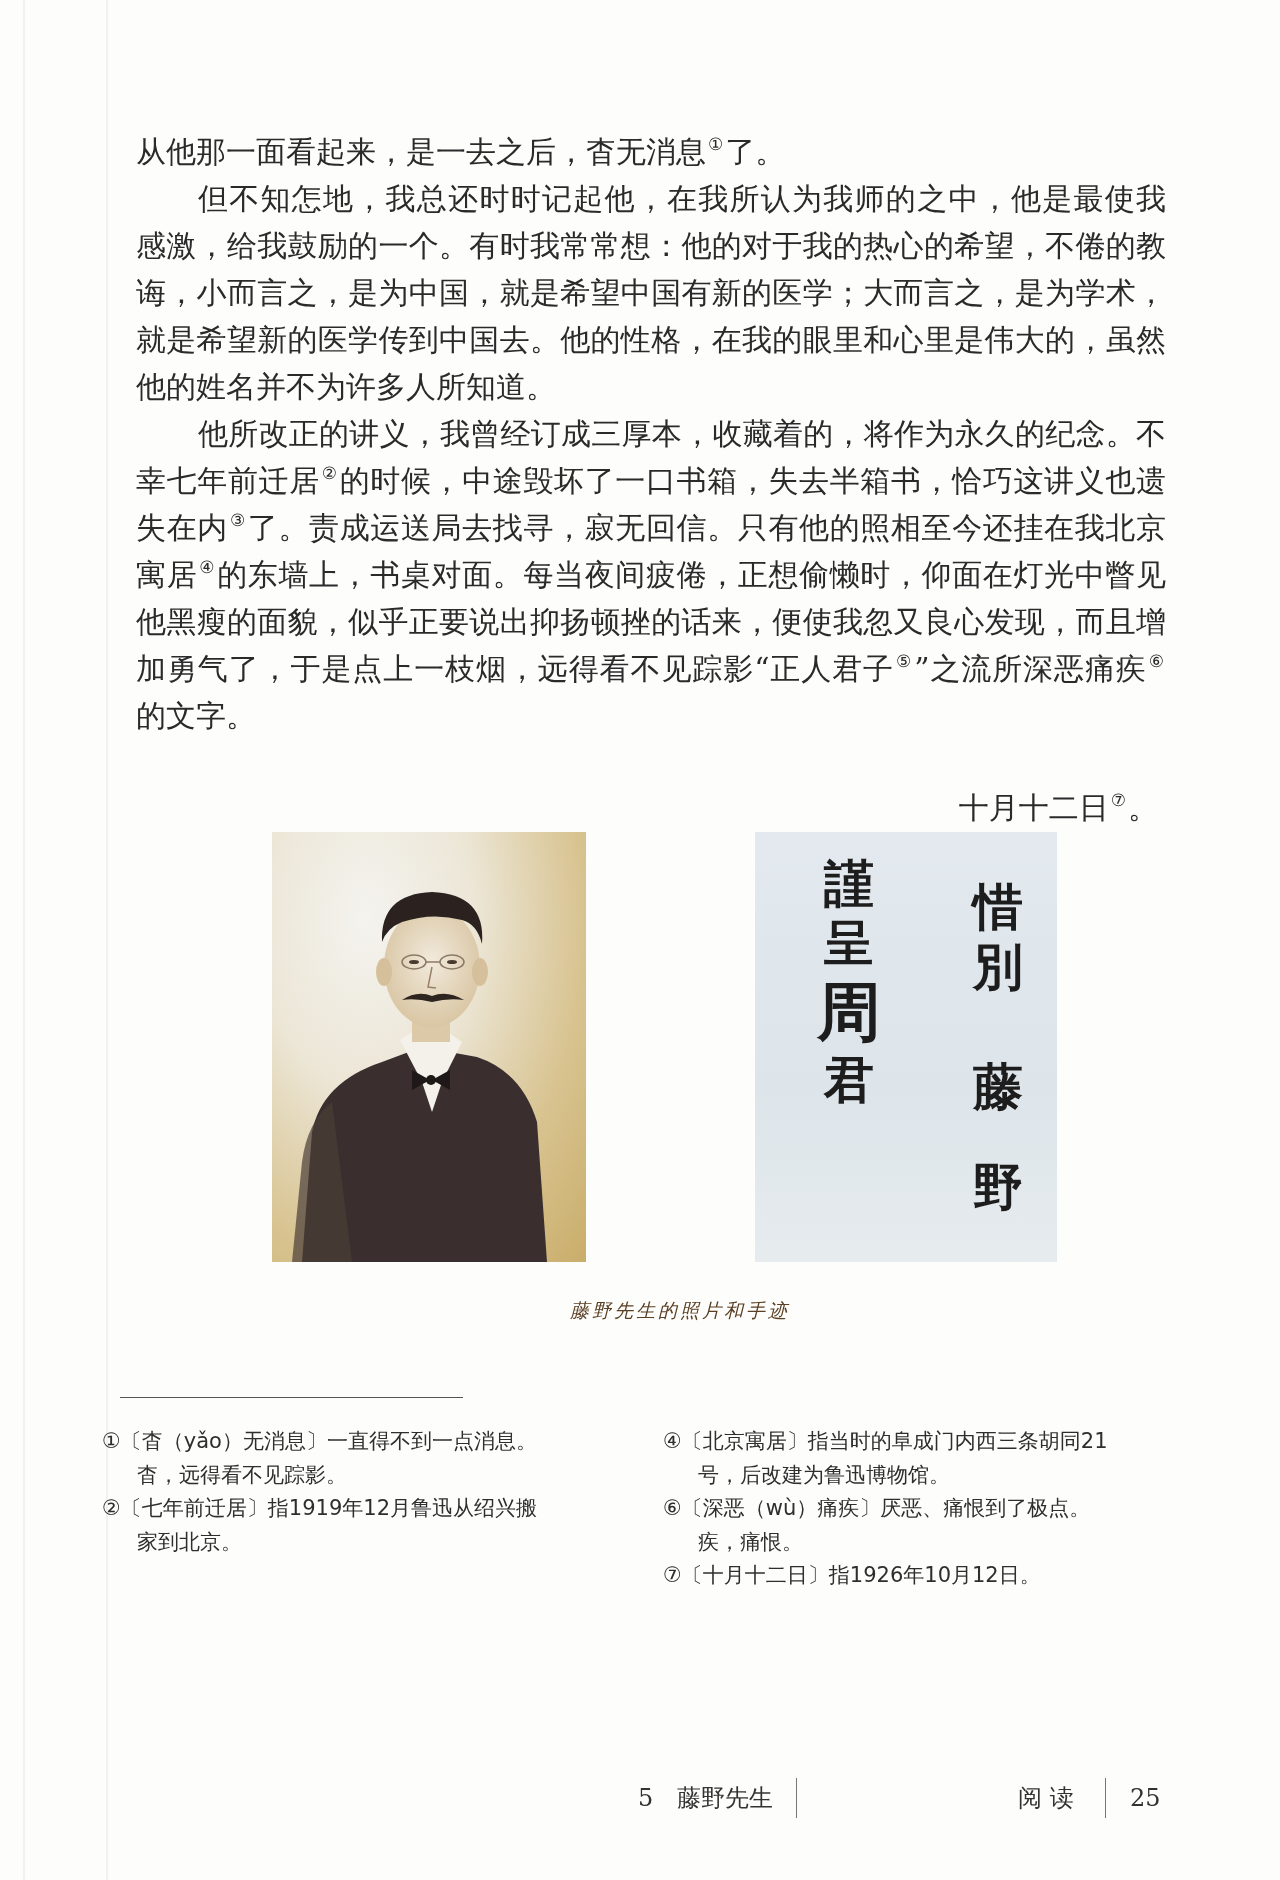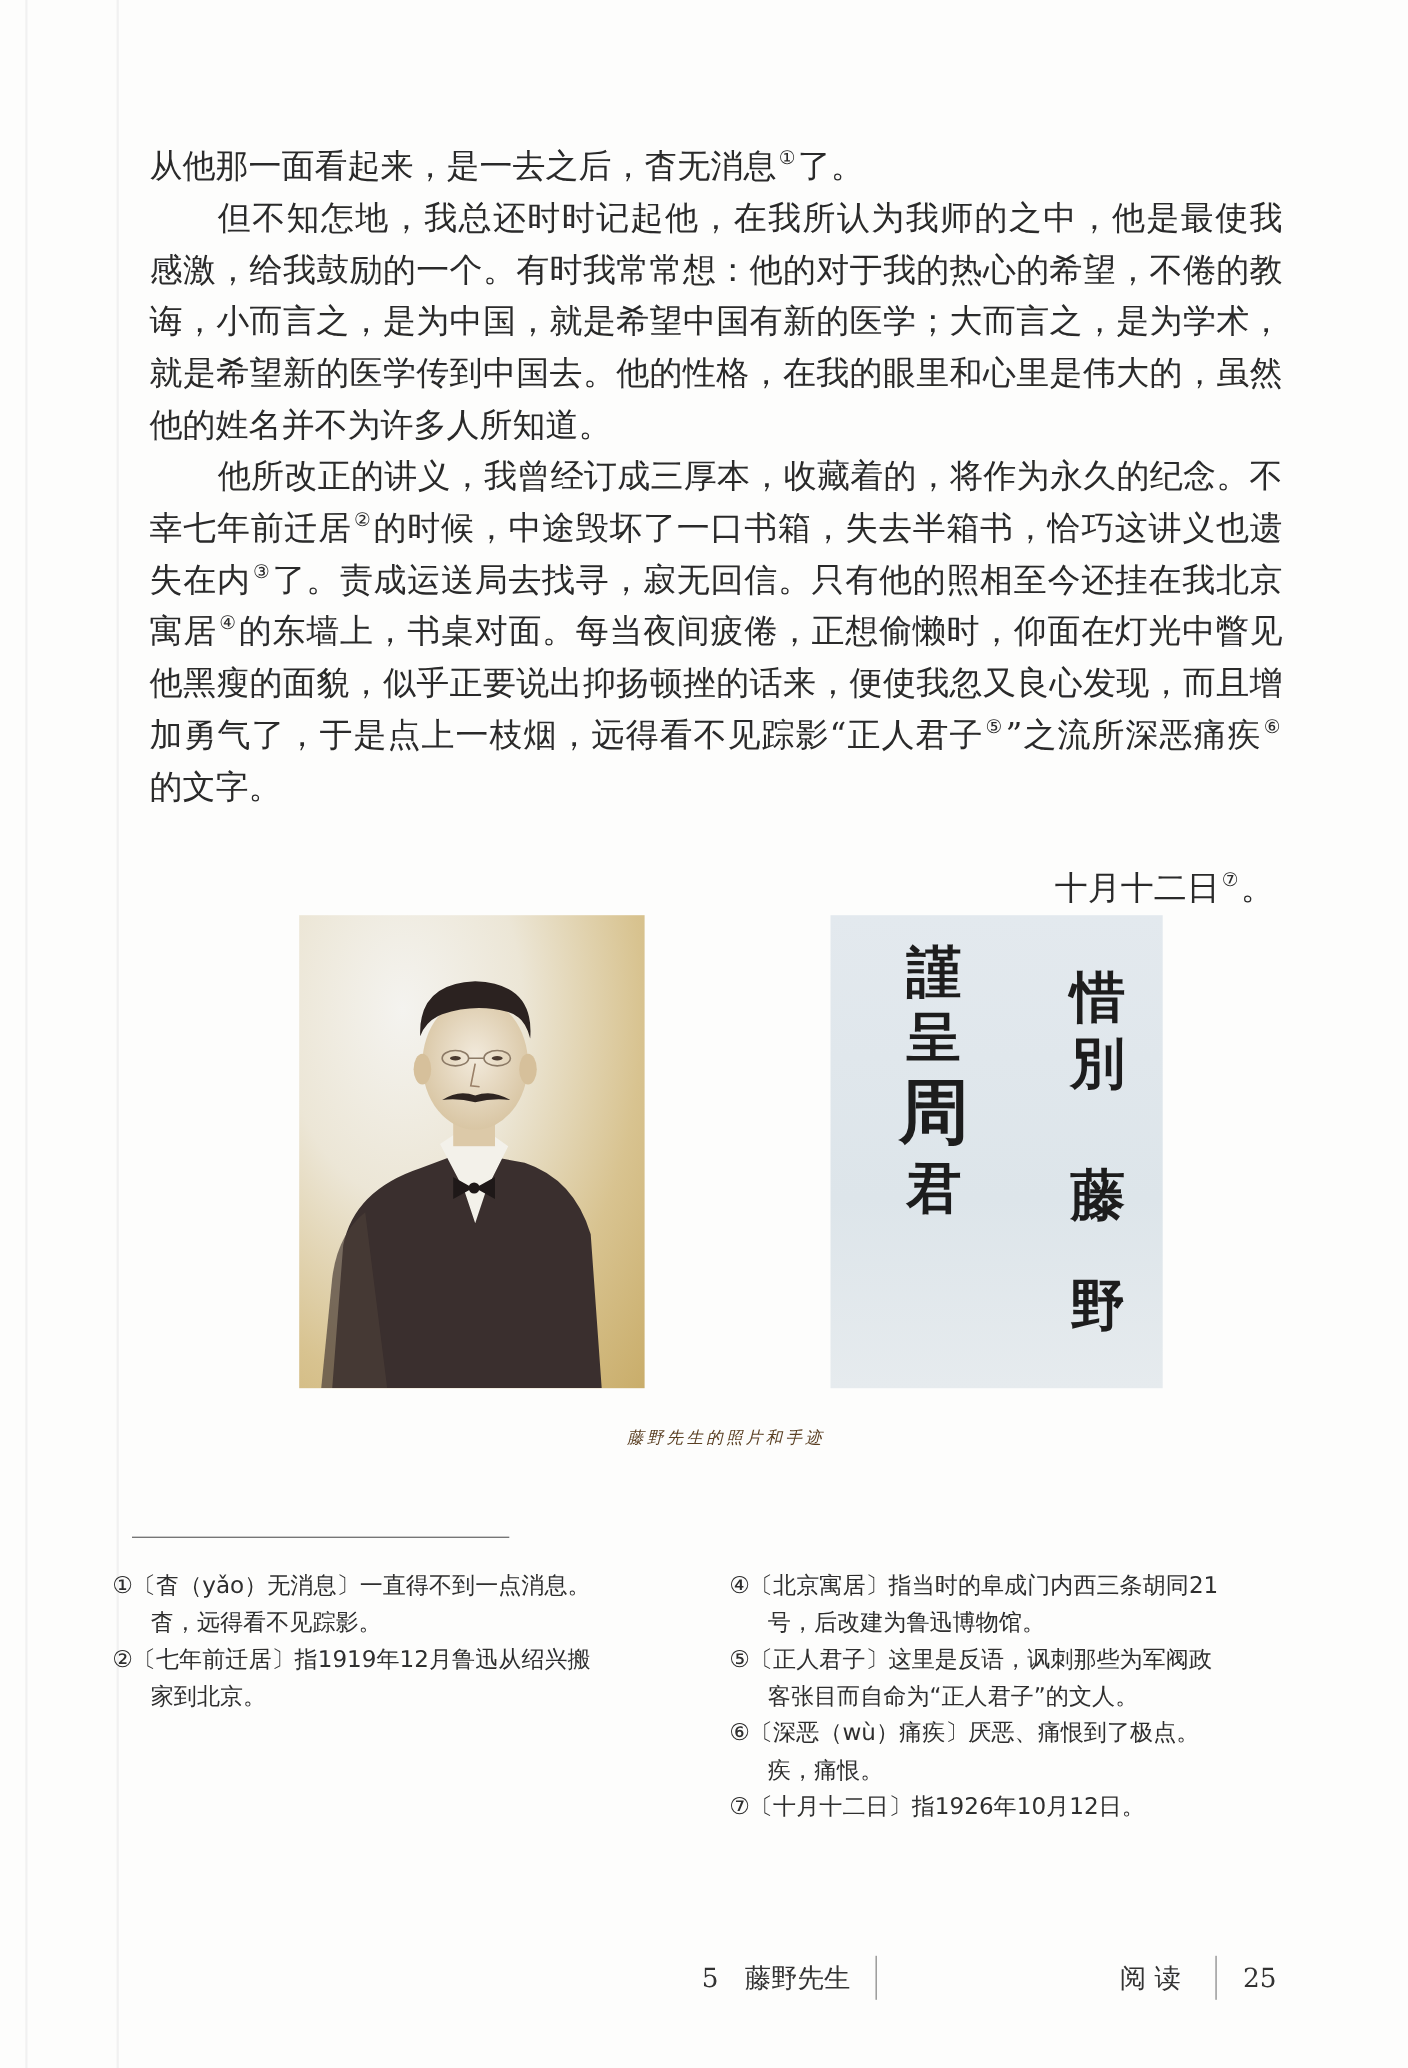--- a/index.html
+++ b/index.html
@@ -32,21 +32,21 @@
     left: 755px; width: 302px;
     background: linear-gradient(180deg, #e3e9ee 0%, #dde5ea 60%, #e6ebee 100%);
   }
   .callig-col {
     position: absolute; display: flex; flex-direction: column; align-items: center;
     font-family: "DejaVu Serif", serif; font-weight: bold; color: #1d1d1d;
   }
   .callig-col span { display: block; font-size: 50px; line-height: 60px; }
   .caption {
     position: absolute; top: 1298px; left: 570px; width: 230px;
-    font-size: 15px; letter-spacing: 3px; color: #5a3f22; font-style: italic;
+    font-size: 19px; letter-spacing: 3px; color: #5a3f22; font-style: italic;
   }
   .rule { position: absolute; top: 1397px; left: 120px; width: 343px; height: 1px; background: #555; }
   .notes-col { position: absolute; top: 1425px; }
   .notes-col.left { left: 102px; width: 490px; }
   .notes-col.right { left: 663px; width: 492px; }
   .note-line {
     height: 33.5px; line-height: 33.5px; font-size: 21px; white-space: nowrap;
     font-family: "DejaVu Sans", "Liberation Sans", sans-serif; color: #2e2e2e;
   }
   .note-line.cont { padding-left: 35px; }
@@ -148,24 +148,20 @@
     <div class="note-line cont">家到北京。</div>
   </div>
 </div>
 
 <div class="notes-col right">
   <div>
     <div class="note-line">④〔北京寓居〕指当时的阜成门内西三条胡同21</div>
     <div class="note-line cont">号，后改建为鲁迅博物馆。</div>
   </div>
   <div>
-    <div class="note-line">⑤〔正人君子〕这里是反语，讽刺那些为军阀政</div>
-    <div class="note-line cont">客张目而自命为“正人君子”的文人。</div>
-  </div>
-  <div>
     <div class="note-line">⑥〔深恶（wù）痛疾〕厌恶、痛恨到了极点。</div>
     <div class="note-line cont">疾，痛恨。</div>
   </div>
   <div>
     <div class="note-line">⑦〔十月十二日〕指1926年10月12日。</div>
   </div>
 </div>
 
 <div class="footer" style="left:638px;">5</div>
 <div class="footer" style="left:677px;">藤野先生</div>

